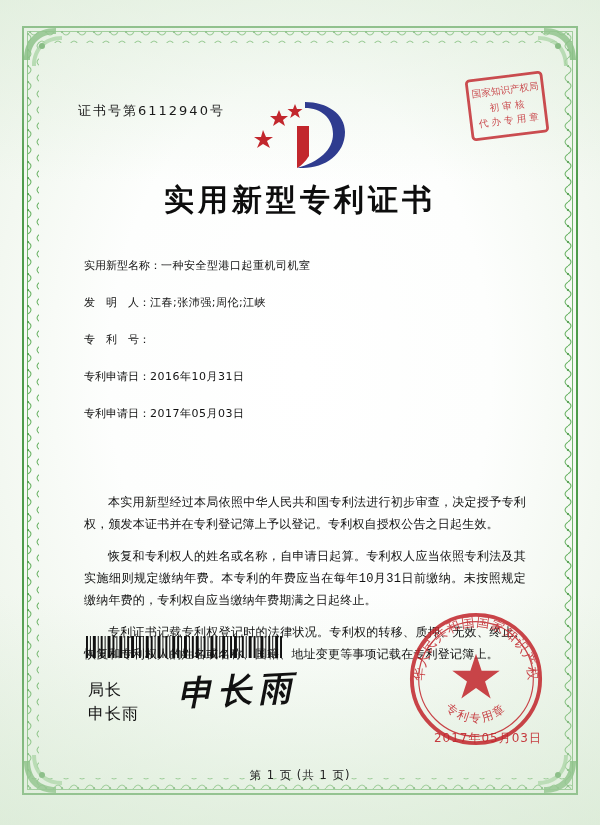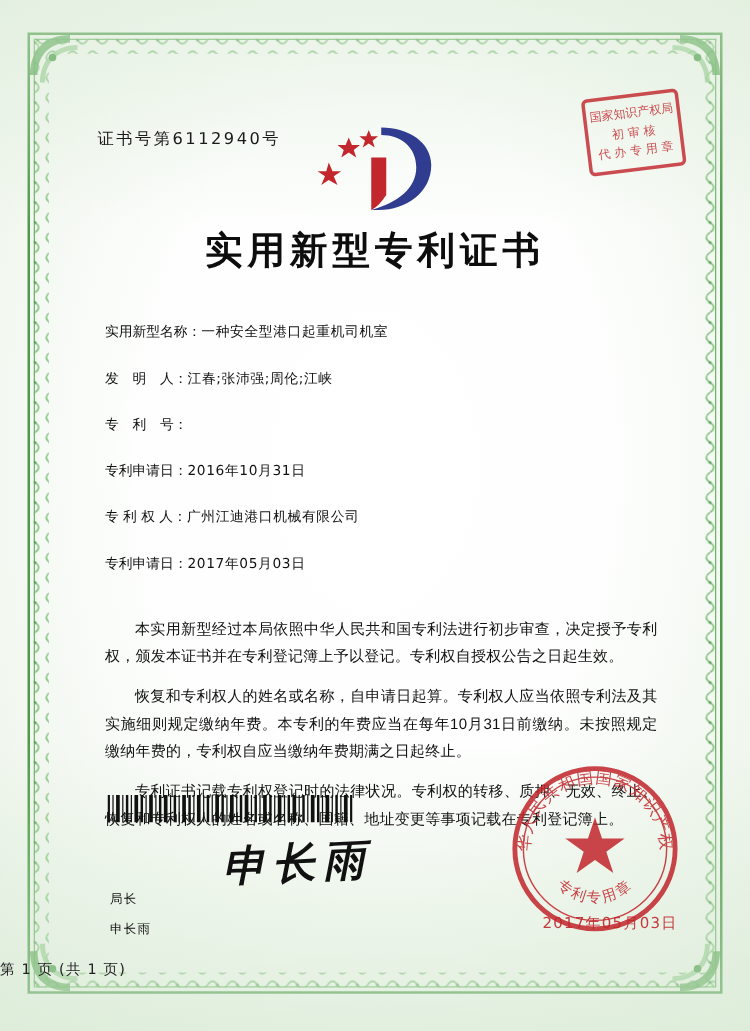--- a/index.html
+++ b/index.html
@@ -128,21 +128,21 @@
   
   .body-text {
     position: absolute;
     left: 84px;
     right: 74px;
     top: 492px;
     font-size: 12px;
     line-height: 22px;
     color: #111;
     text-align: justify;
-    font-family: Liberation Sans, sans-serif;
+    font-family: Liberation Mono, monospace;
   }
   .body-text p {
     margin: 0 0 10px 0;
     text-indent: 24px;
     letter-spacing: .2px;
   }
 
   
   .barcode {
     position: absolute;
@@ -150,22 +150,22 @@
     top: 636px;
     width: 196px;
     height: 22px;
   }
   .barcode svg { display:block; width:100%; height:100%; }
 
   
   .sig-block {
     position: absolute;
     left: 88px;
-    top: 708px;
-    font-size: 10px;
+    top: 678px;
+    font-size: 16px;
     color: #111;
     line-height: 24px;
     letter-spacing: 1px;
   }
   .sig-hand {
     position: absolute;
     left: 178px;
     top: 668px;
     font-family: "DejaVu Serif", "Liberation Serif", serif;
     font-size: 34px;
@@ -196,20 +196,21 @@
     color: #c2272d;
     letter-spacing: 1px;
     white-space: nowrap;
     opacity: .9;
   }
 
   .page-footer {
     position: absolute;
     left: 0; right: 0;
     bottom: 42px;
+    text-align: center;
     font-size: 11.5px;
     color: #222;
     letter-spacing: 1px;
   }
 
   .vgrad {
     position: absolute;
     inset: 0;
     pointer-events: none;
     background: linear-gradient(180deg, rgba(220,236,216,.55) 0%, rgba(255,255,255,0) 22%, rgba(255,255,255,0) 72%, rgba(214,233,210,.6) 100%);
@@ -306,24 +307,20 @@
     <div class="field-row">
       <span class="field-label">发　明　人：</span>
       <span class="field-value">江春;张沛强;周伦;江峡</span>
     </div>
     <div class="field-row">
       <span class="field-label">专　利　号：</span>
     </div>
     <div class="field-row">
       <span class="field-label">专利申请日：</span>
       <span class="field-value">2016年10月31日</span>
-    </div>
-    <div class="field-row">
-      <span class="field-label">专 利 权 人：</span>
-      <span class="field-value">广州江迪港口机械有限公司</span>
     </div>
     <div class="field-row">
       <span class="field-label">专利申请日：</span>
       <span class="field-value">2017年05月03日</span>
     </div>
   </div>
 
   <div class="body-text">
     <p>本实用新型经过本局依照中华人民共和国专利法进行初步审查，决定授予专利权，颁发本证书并在专利登记簿上予以登记。专利权自授权公告之日起生效。</p>
     <p>恢复和专利权人的姓名或名称，自申请日起算。专利权人应当依照专利法及其实施细则规定缴纳年费。本专利的年费应当在每年10月31日前缴纳。未按照规定缴纳年费的，专利权自应当缴纳年费期满之日起终止。</p>

